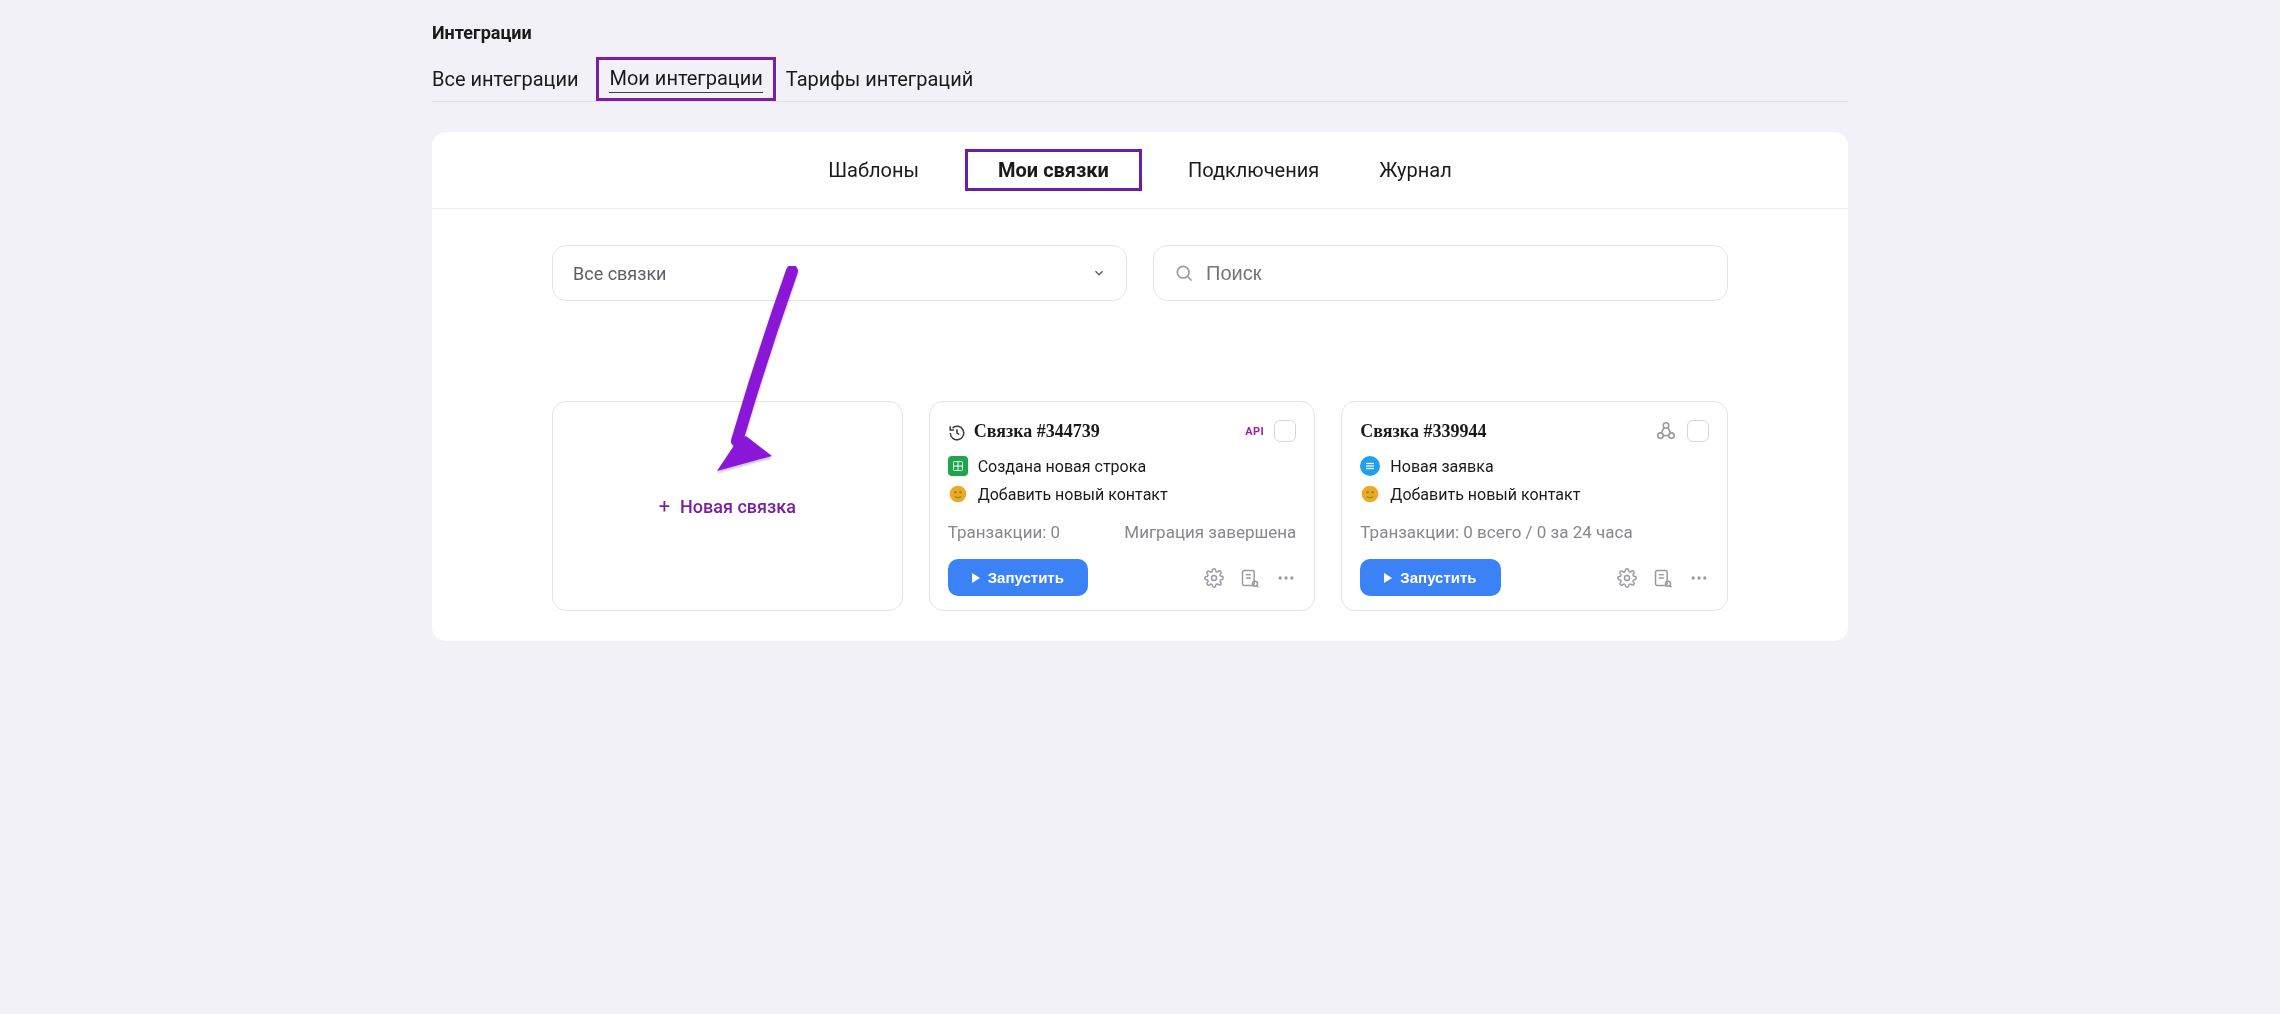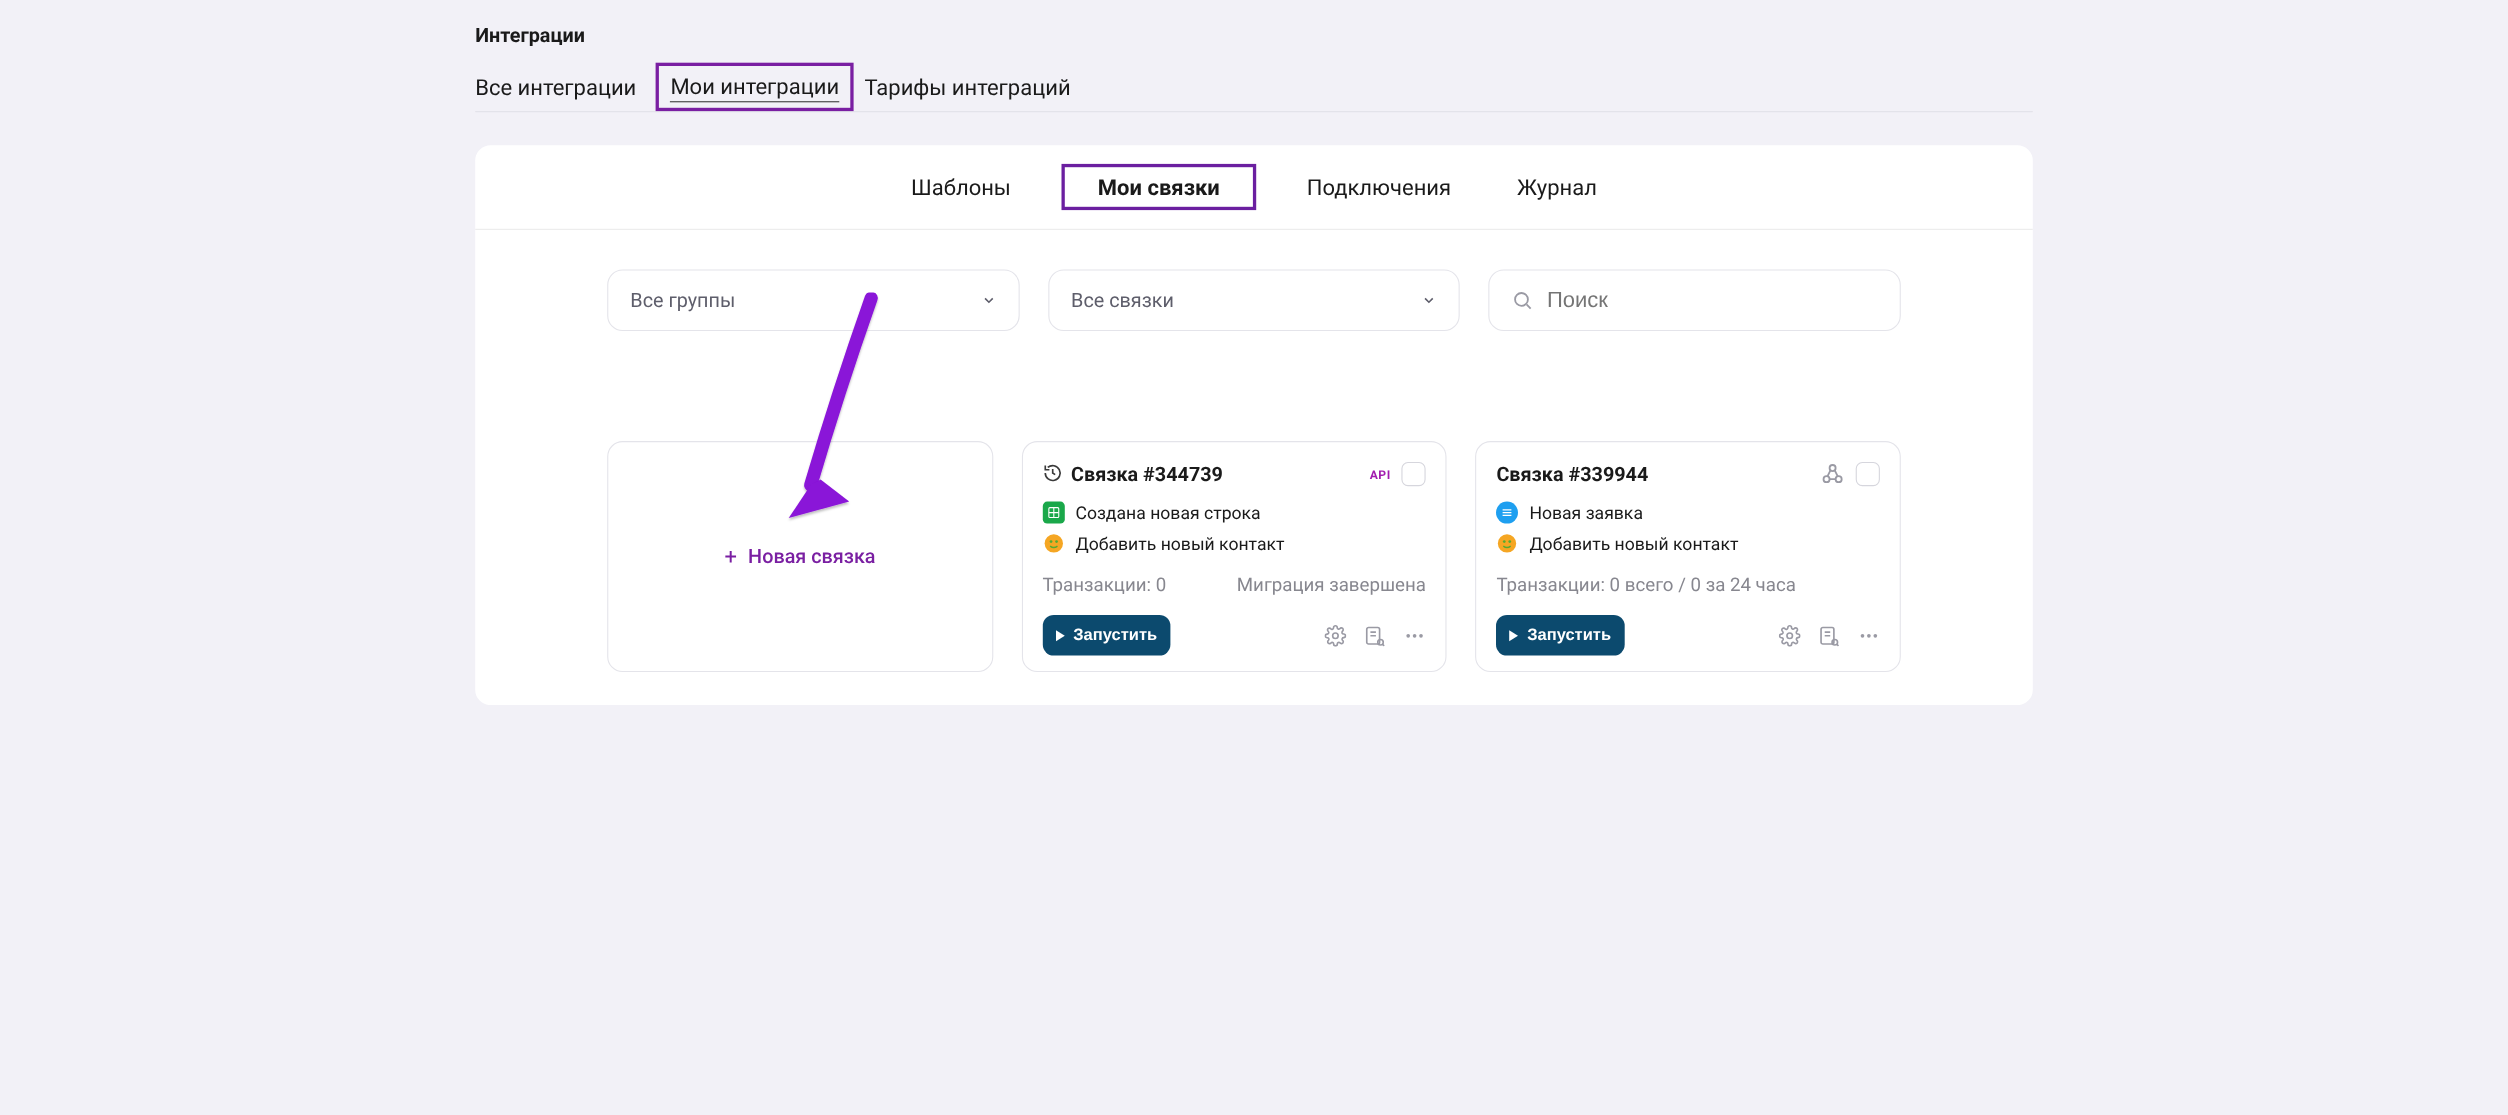--- a/index.html
+++ b/index.html
@@ -144,22 +144,23 @@
   }
 
   .card-header {
     display: flex;
     align-items: center;
     justify-content: space-between;
     margin-bottom: 10px;
   }
   .card-title-group {
     display: flex;
-    align-items: flex-start;
+    align-items: flex-end;
     gap: 8px;
+    font-family: Liberation Serif, serif;
   }
   .card-title {
     font-size: 18px;
     font-weight: 700;
     color: #1a1a1a;
   }
   .badge-api {
     font-size: 11px;
     font-weight: 700;
     color: #a21caf;
@@ -207,25 +208,25 @@
     margin: 14px 0 10px 0;
   }
 
   .card-footer {
     display: flex;
     align-items: center;
     justify-content: space-between;
     margin-top: auto;
   }
   .run-button {
-    background: #0c4a6e;
+    background: #3b82f6;
     color: #fff;
     border: none;
     border-radius: 10px;
-    padding: 10px 12px;
+    padding: 10px 24px;
     font-size: 15px;
     font-weight: 600;
     display: flex;
     align-items: center;
     gap: 8px;
     cursor: pointer;
   }
   .run-button .play {
     width: 0; height: 0;
     border-left: 8px solid #fff;
@@ -261,28 +262,20 @@
 
     <div class="inner-tabs">
       <div class="inner-tab">Шаблоны</div>
       <div class="inner-tab active">Мои связки</div>
       <div class="inner-tab">Подключения</div>
       <div class="inner-tab">Журнал</div>
     </div>
 
     <div class="filters-row">
 
-      <div class="select-box">
-        <span>Все группы</span>
-        <span class="chevron-down">
-          <svg width="14" height="14" viewBox="0 0 24 24" fill="none" stroke="#5e5e6b" stroke-width="2.5">
-              <polyline points="6 9 12 15 18 9"></polyline>
-            </svg>
-        </span>
-      </div>
 
       <div class="select-box">
         <span>Все связки</span>
         <span class="chevron-down">
           <svg width="14" height="14" viewBox="0 0 24 24" fill="none" stroke="#5e5e6b" stroke-width="2.5">
               <polyline points="6 9 12 15 18 9"></polyline>
             </svg>
         </span>
       </div>
 

